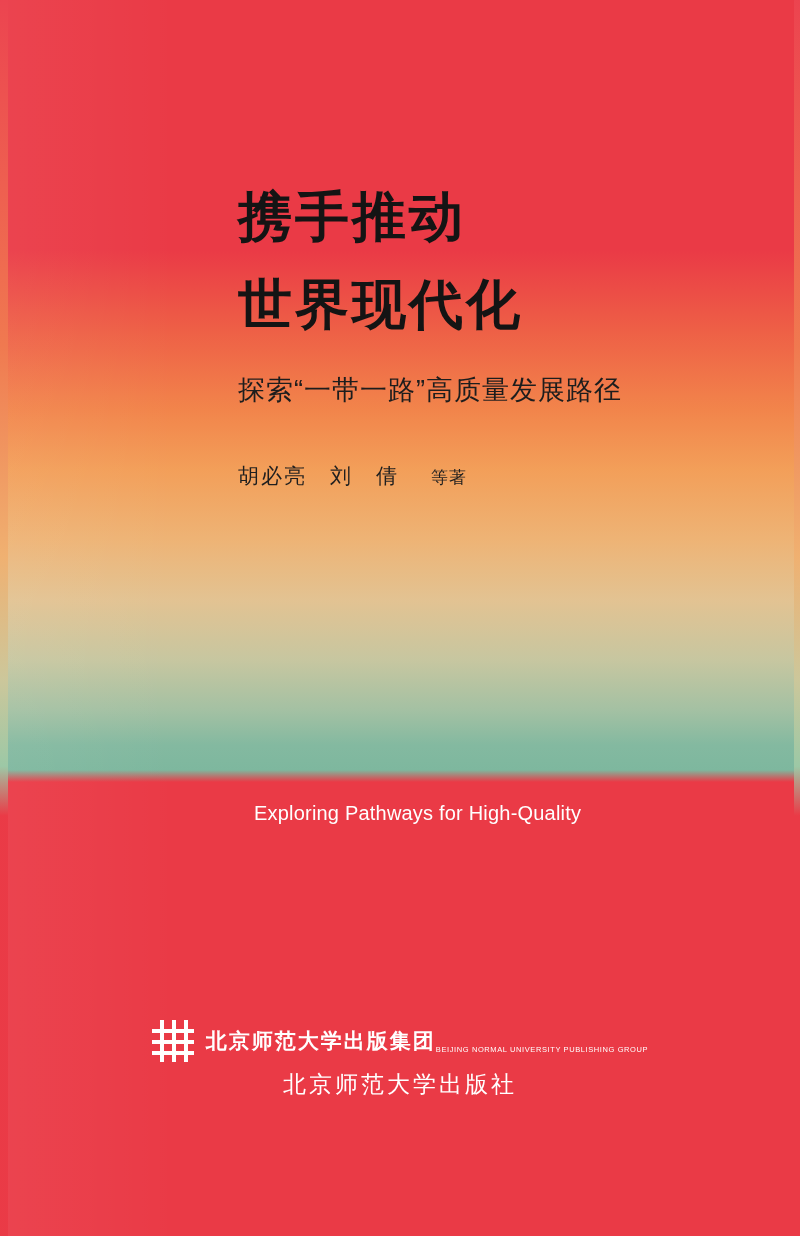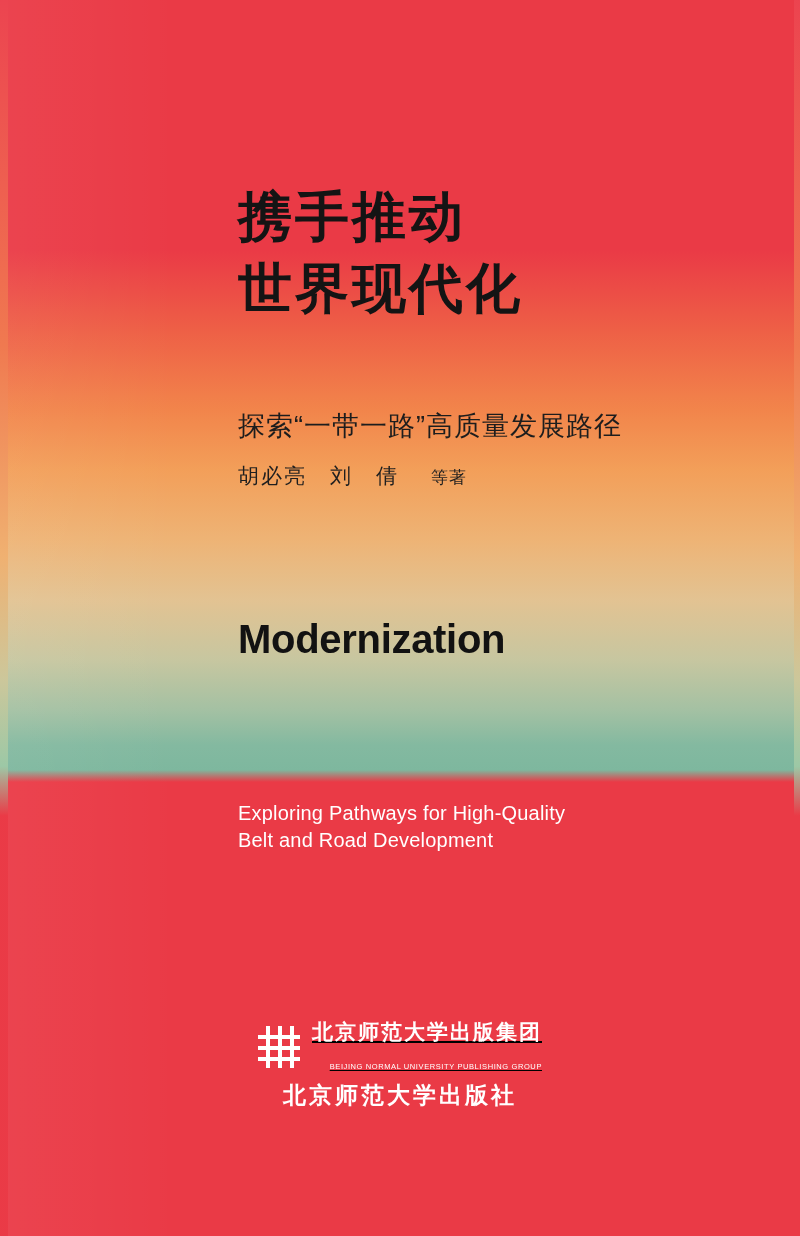--- a/index.html
+++ b/index.html
@@ -94,33 +94,32 @@
     top: 182px;
     color: #141414;
     font-weight: bold;
     font-size: 54px;
     line-height: 68px;
     letter-spacing: 3px;
     white-space: nowrap;
   }
   .title-cn .line2 {
     display: block;
-    margin-top: 4px;
+    margin-top: 20px;
   }
 
   .subtitle-cn {
     position: absolute;
     left: 238px;
     top: 372px;
     color: #1d1d1d;
     font-size: 27px;
     line-height: 36px;
     letter-spacing: 1px;
     white-space: nowrap;
-    margin-top: 36px;
   }
 
   .authors-cn {
     position: absolute;
     left: 238px;
     top: 462px;
     color: #1f1f1f;
     font-size: 21px;
     letter-spacing: 2px;
     white-space: nowrap;
@@ -147,21 +146,21 @@
   .subtitle-en {
     position: absolute;
     left: 238px;
     top: 800px;
     color: #ffffff;
     font-size: 20px;
     line-height: 27px;
     letter-spacing: .2px;
     max-width: 420px;
   }
-  .subtitle-en span { display: block; }
+  .subtitle-en span { display: block; margin-left: 16px; }
 
   
   .publisher {
     position: absolute;
     left: 0;
     right: 0;
     top: 1020px;
     display: flex;
     flex-direction: column;
     align-items: center;
@@ -186,23 +185,22 @@
   .pub-mark .bar-h { height: 4px; left: 0; right: 0; }
   .pub-mark .v1 { left: 8px; }
   .pub-mark .v2 { left: 20px; }
   .pub-mark .v3 { left: 32px; }
   .pub-mark .h1 { top: 9px; }
   .pub-mark .h2 { top: 20px; }
   .pub-mark .h3 { top: 31px; }
 
   .pub-text-block {
     display: flex;
-    flex-direction: column;
-    align-items: flex-end;
-    text-decoration: underline;
+    flex-direction: row;
+    align-items: center;
   }
   .pub-cn-group {
     color: #ffffff;
     font-size: 21px;
     letter-spacing: 2px;
     font-weight: bold;
     line-height: 24px;
     white-space: nowrap;
   }
   .pub-en {
@@ -210,21 +208,21 @@
     font-size: 7.5px;
     letter-spacing: .6px;
     line-height: 12px;
     margin-top: 17px;
     white-space: nowrap;
   }
   .pub-cn-press {
     color: #ffffff;
     font-size: 23px;
     letter-spacing: 3px;
-    font-weight: bold;
+    font-weight: normal;
     line-height: 28px;
     margin-top: 8px;
     white-space: nowrap;
   }
 </style>
 </head>
 <body>
 
 <div id="cover">
 
@@ -241,26 +239,24 @@
       <span class="line2">世界现代化</span>
     </div>
 
     <div class="subtitle-cn">探索“一带一路”高质量发展路径</div>
 
     <div class="authors-cn">
       <span>胡必亮　刘　倩</span><span class="suffix">等著</span>
     </div>
 
     <div class="title-en">
-      <span>Modernization</span>
     </div>
 
     <div class="subtitle-en">
       <span>Exploring Pathways for High-Quality</span>
-      <span>Belt and Road Development</span>
     </div>
 
   </div>
 
   <div class="publisher">
     <div class="pub-row">
       <div class="pub-mark">
         <div class="bar-v v1"></div>
         <div class="bar-v v2"></div>
         <div class="bar-v v3"></div>

